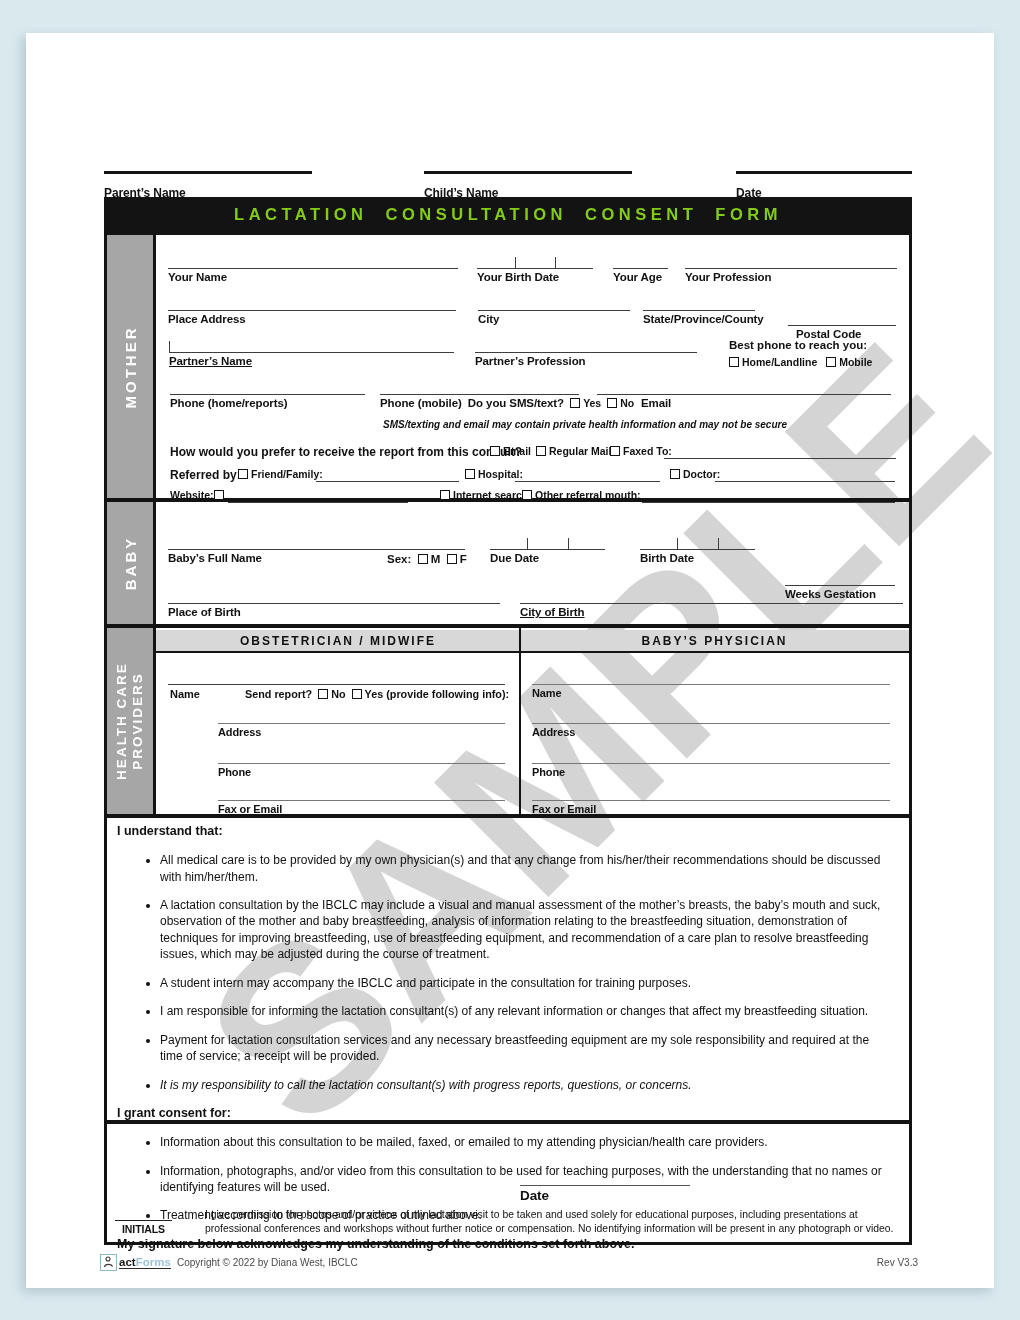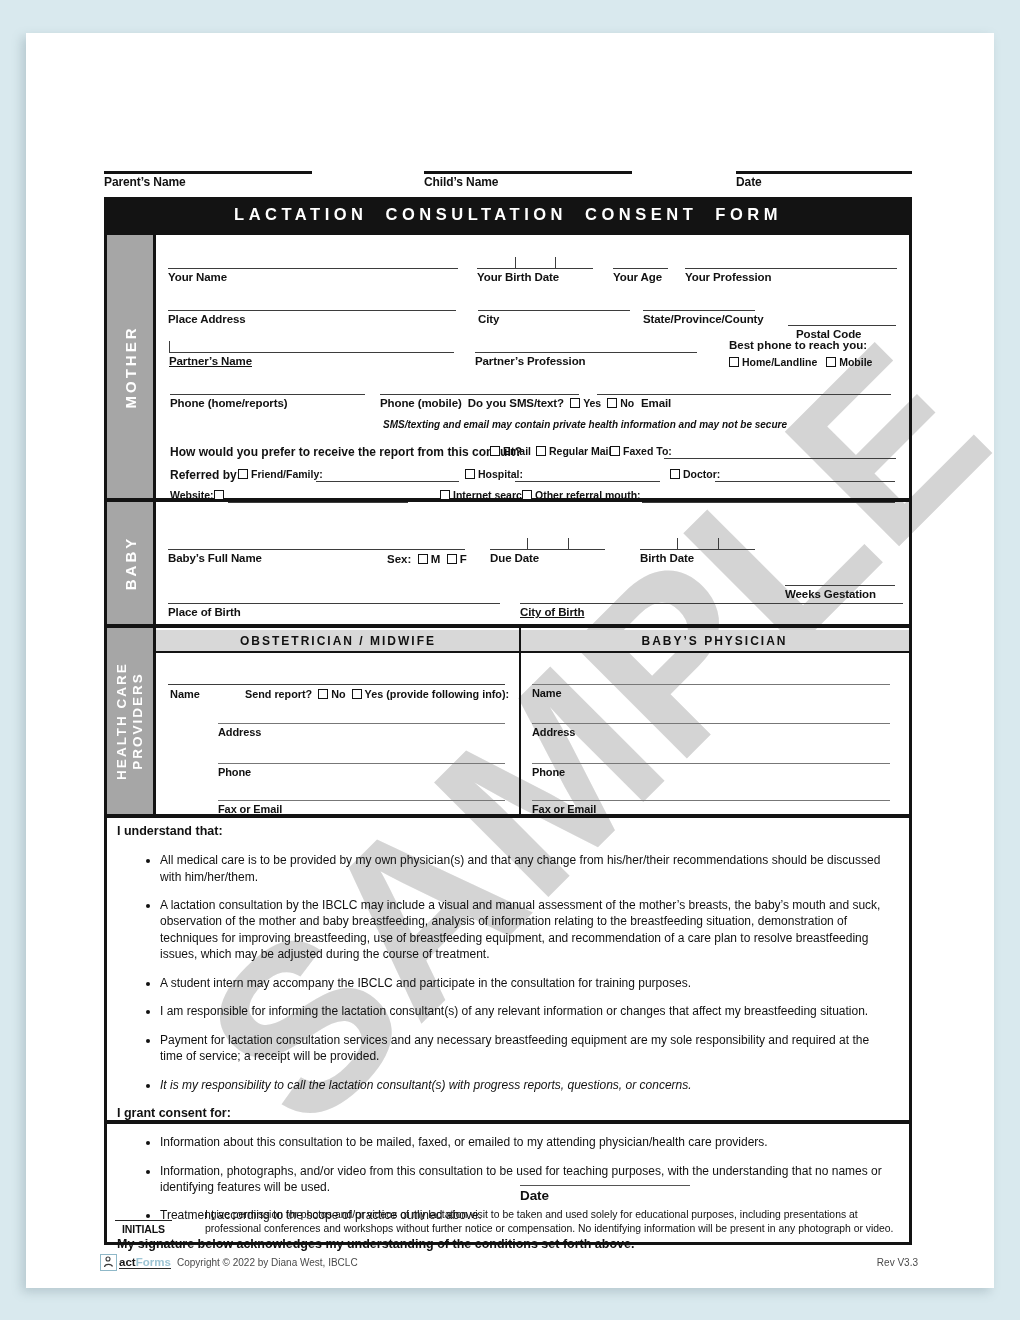--- a/index.html
+++ b/index.html
@@ -6,25 +6,25 @@
   body{width:1020px;height:1320px;background:#d9e9ee;position:relative;
        font-family:"Liberation Sans",sans-serif;color:#111;}
   .page{position:absolute;left:26px;top:33px;width:968px;height:1255px;background:#fff;
         box-shadow:-4px 4px 10px rgba(90,115,125,.28);}
   .wm{position:absolute;left:569px;top:702px;transform:translate(-50%,-50%) rotate(-45deg);
       font-size:235px;font-weight:bold;color:#ababab;opacity:.5;letter-spacing:0;
       white-space:nowrap;z-index:0;pointer-events:none;}
   .lay{position:absolute;z-index:1;}
   
   .tf{position:absolute;border-top:3px solid #131313;}
-  .tf .fl{padding-top:1px;}
+  .tf .fl{padding-top:12px;}
   .fl{display:block;font-weight:bold;font-size:11.5px;white-space:nowrap;letter-spacing:-.1px;padding-top:2px;}
   
   .titlebar{position:absolute;left:78px;top:164px;width:808px;height:35px;background:#131313;z-index:1;
-            color:#ffffff;text-align:center;line-height:35px;font-weight:bold;font-size:16.5px;
+            color:#84cc16;text-align:center;line-height:35px;font-weight:bold;font-size:16.5px;
             letter-spacing:4.5px;word-spacing:9px;}
   
   .form{position:absolute;left:78px;top:199px;width:808px;height:1013px;border:3px solid #131313;
         z-index:1;box-sizing:border-box;}
   .sec{position:absolute;left:0;right:0;display:flex;box-sizing:border-box;border-bottom:4px solid #131313;}
   .sec.last{border-bottom:none;}
   .sb{width:46px;background:#a6a6a6;border-right:3px solid #131313;position:relative;flex:none;}
   .vl{position:absolute;left:50%;top:50%;transform:translate(-50%,-50%) rotate(-90deg);
       color:#fff;font-weight:bold;font-size:15px;letter-spacing:3px;white-space:nowrap;text-align:center;}
   .vl.two{font-size:13.5px;letter-spacing:2px;line-height:1.2;}

